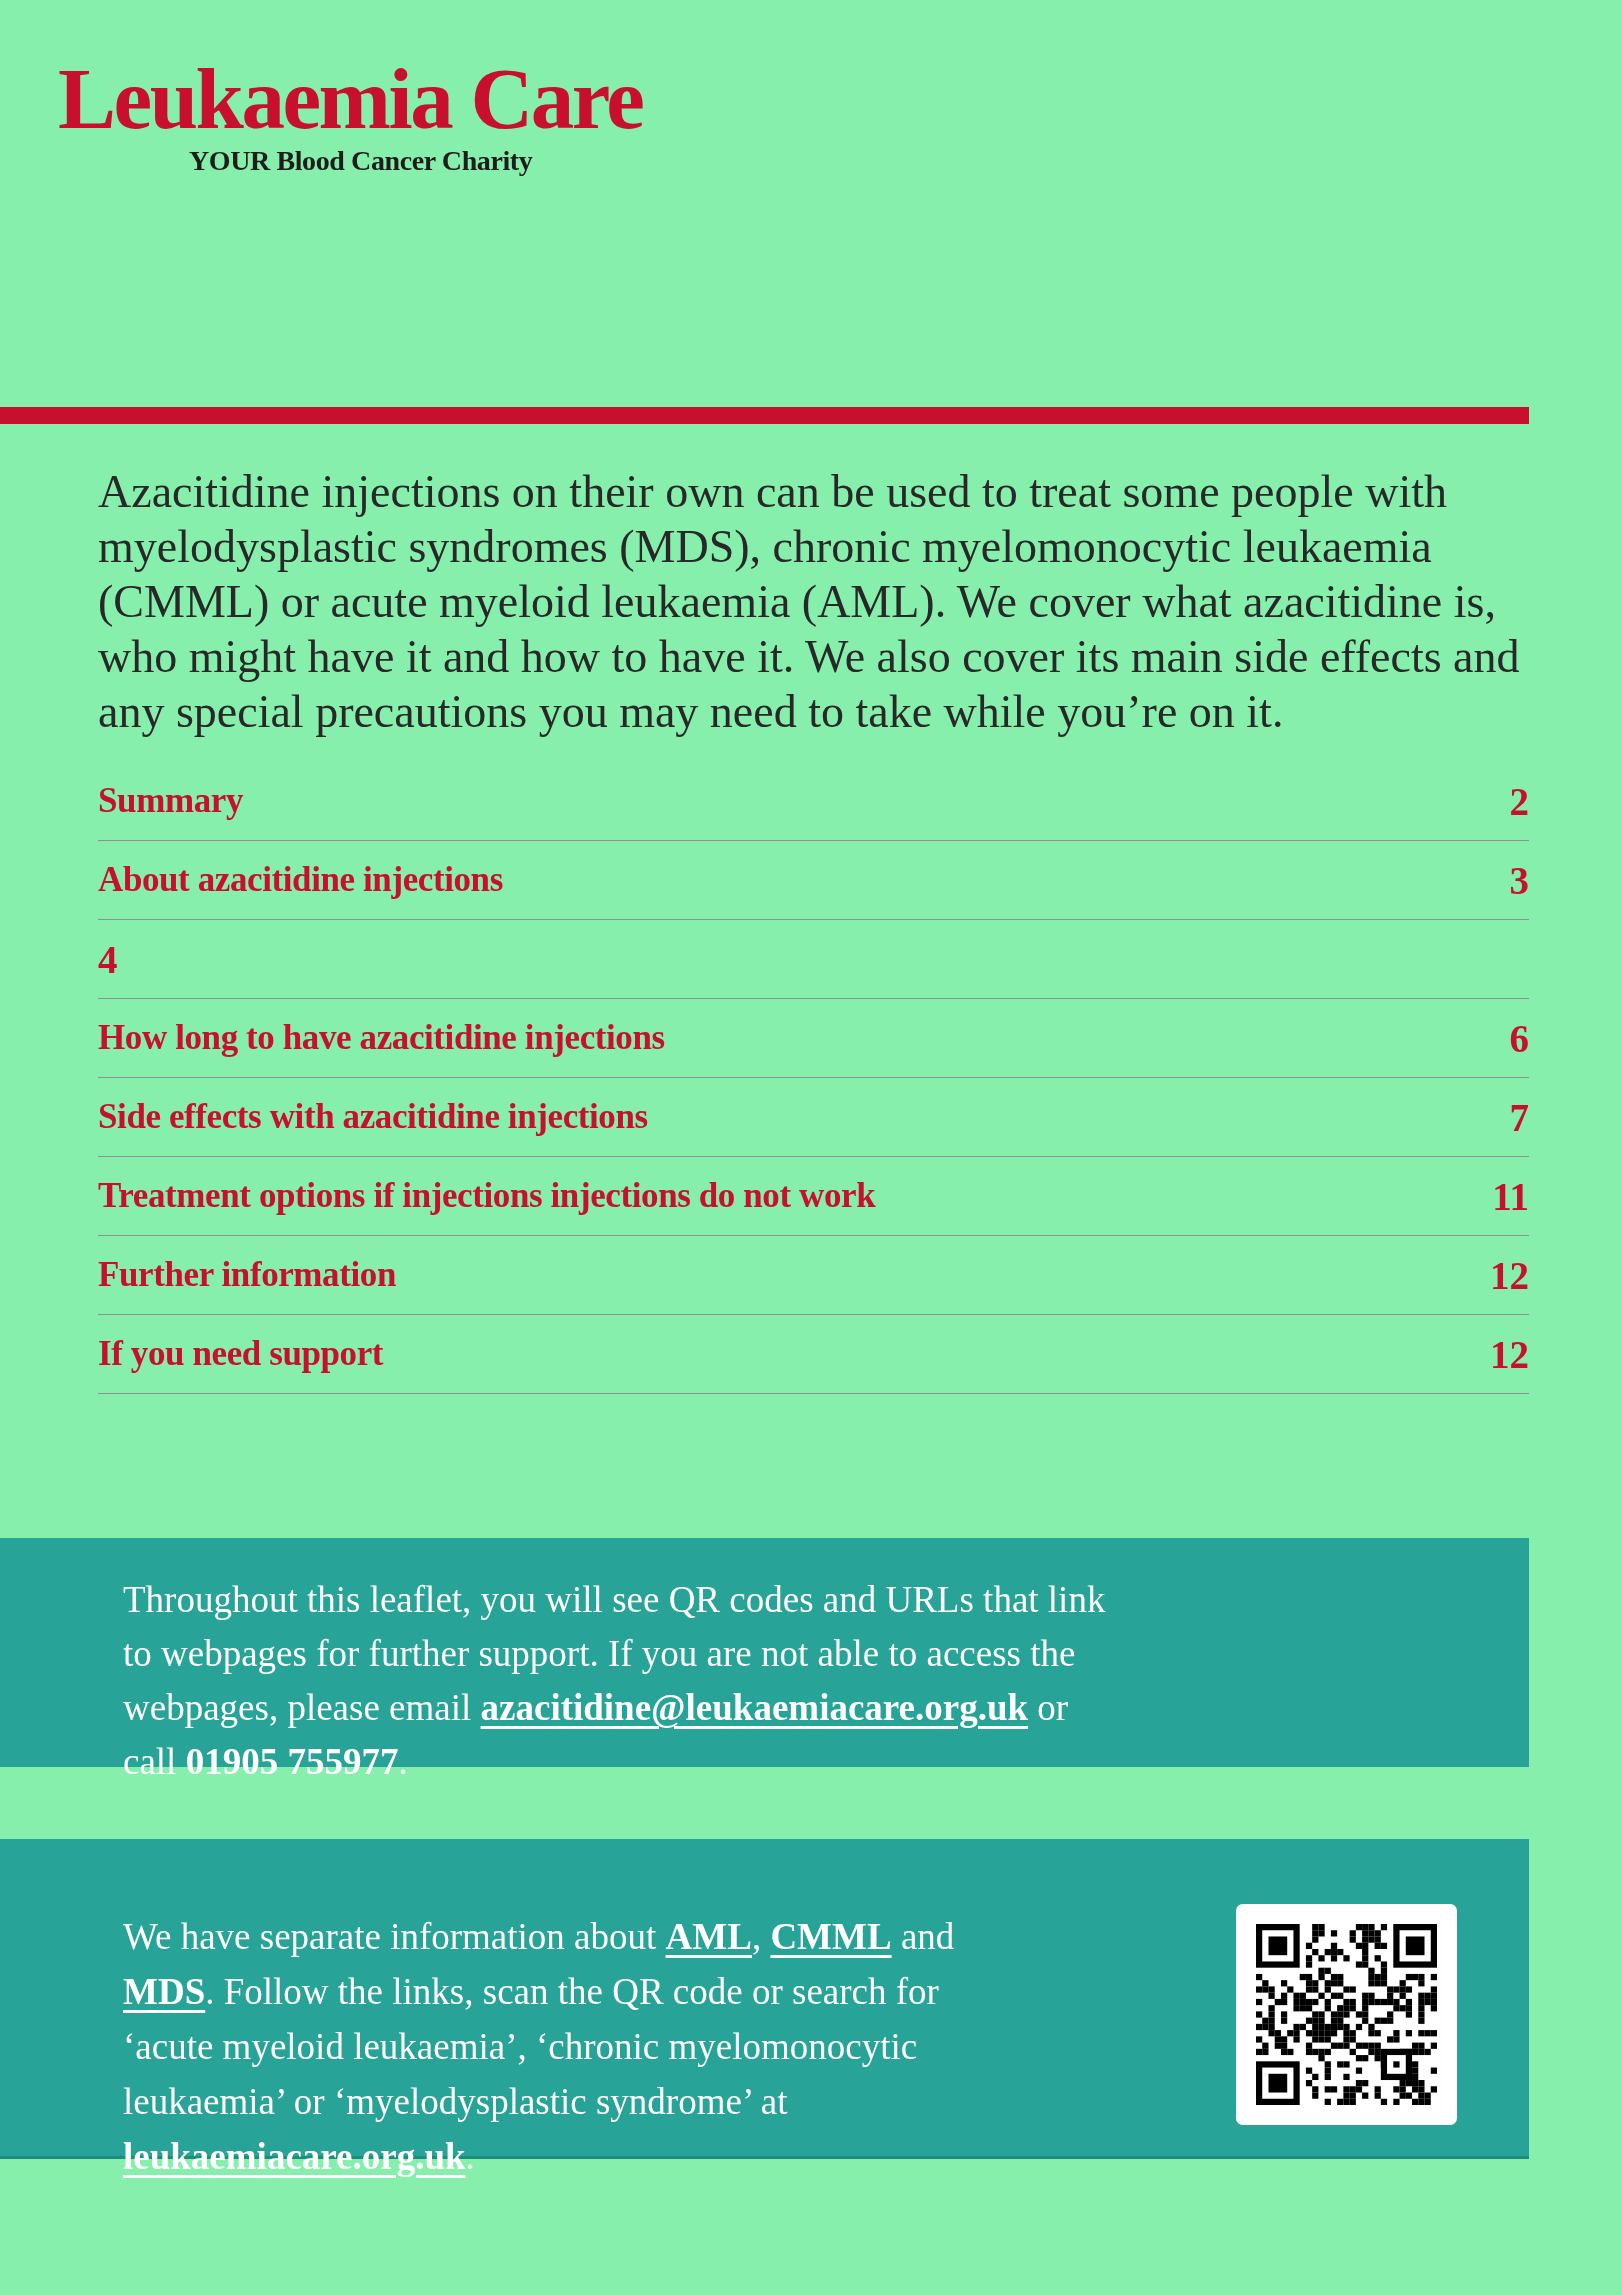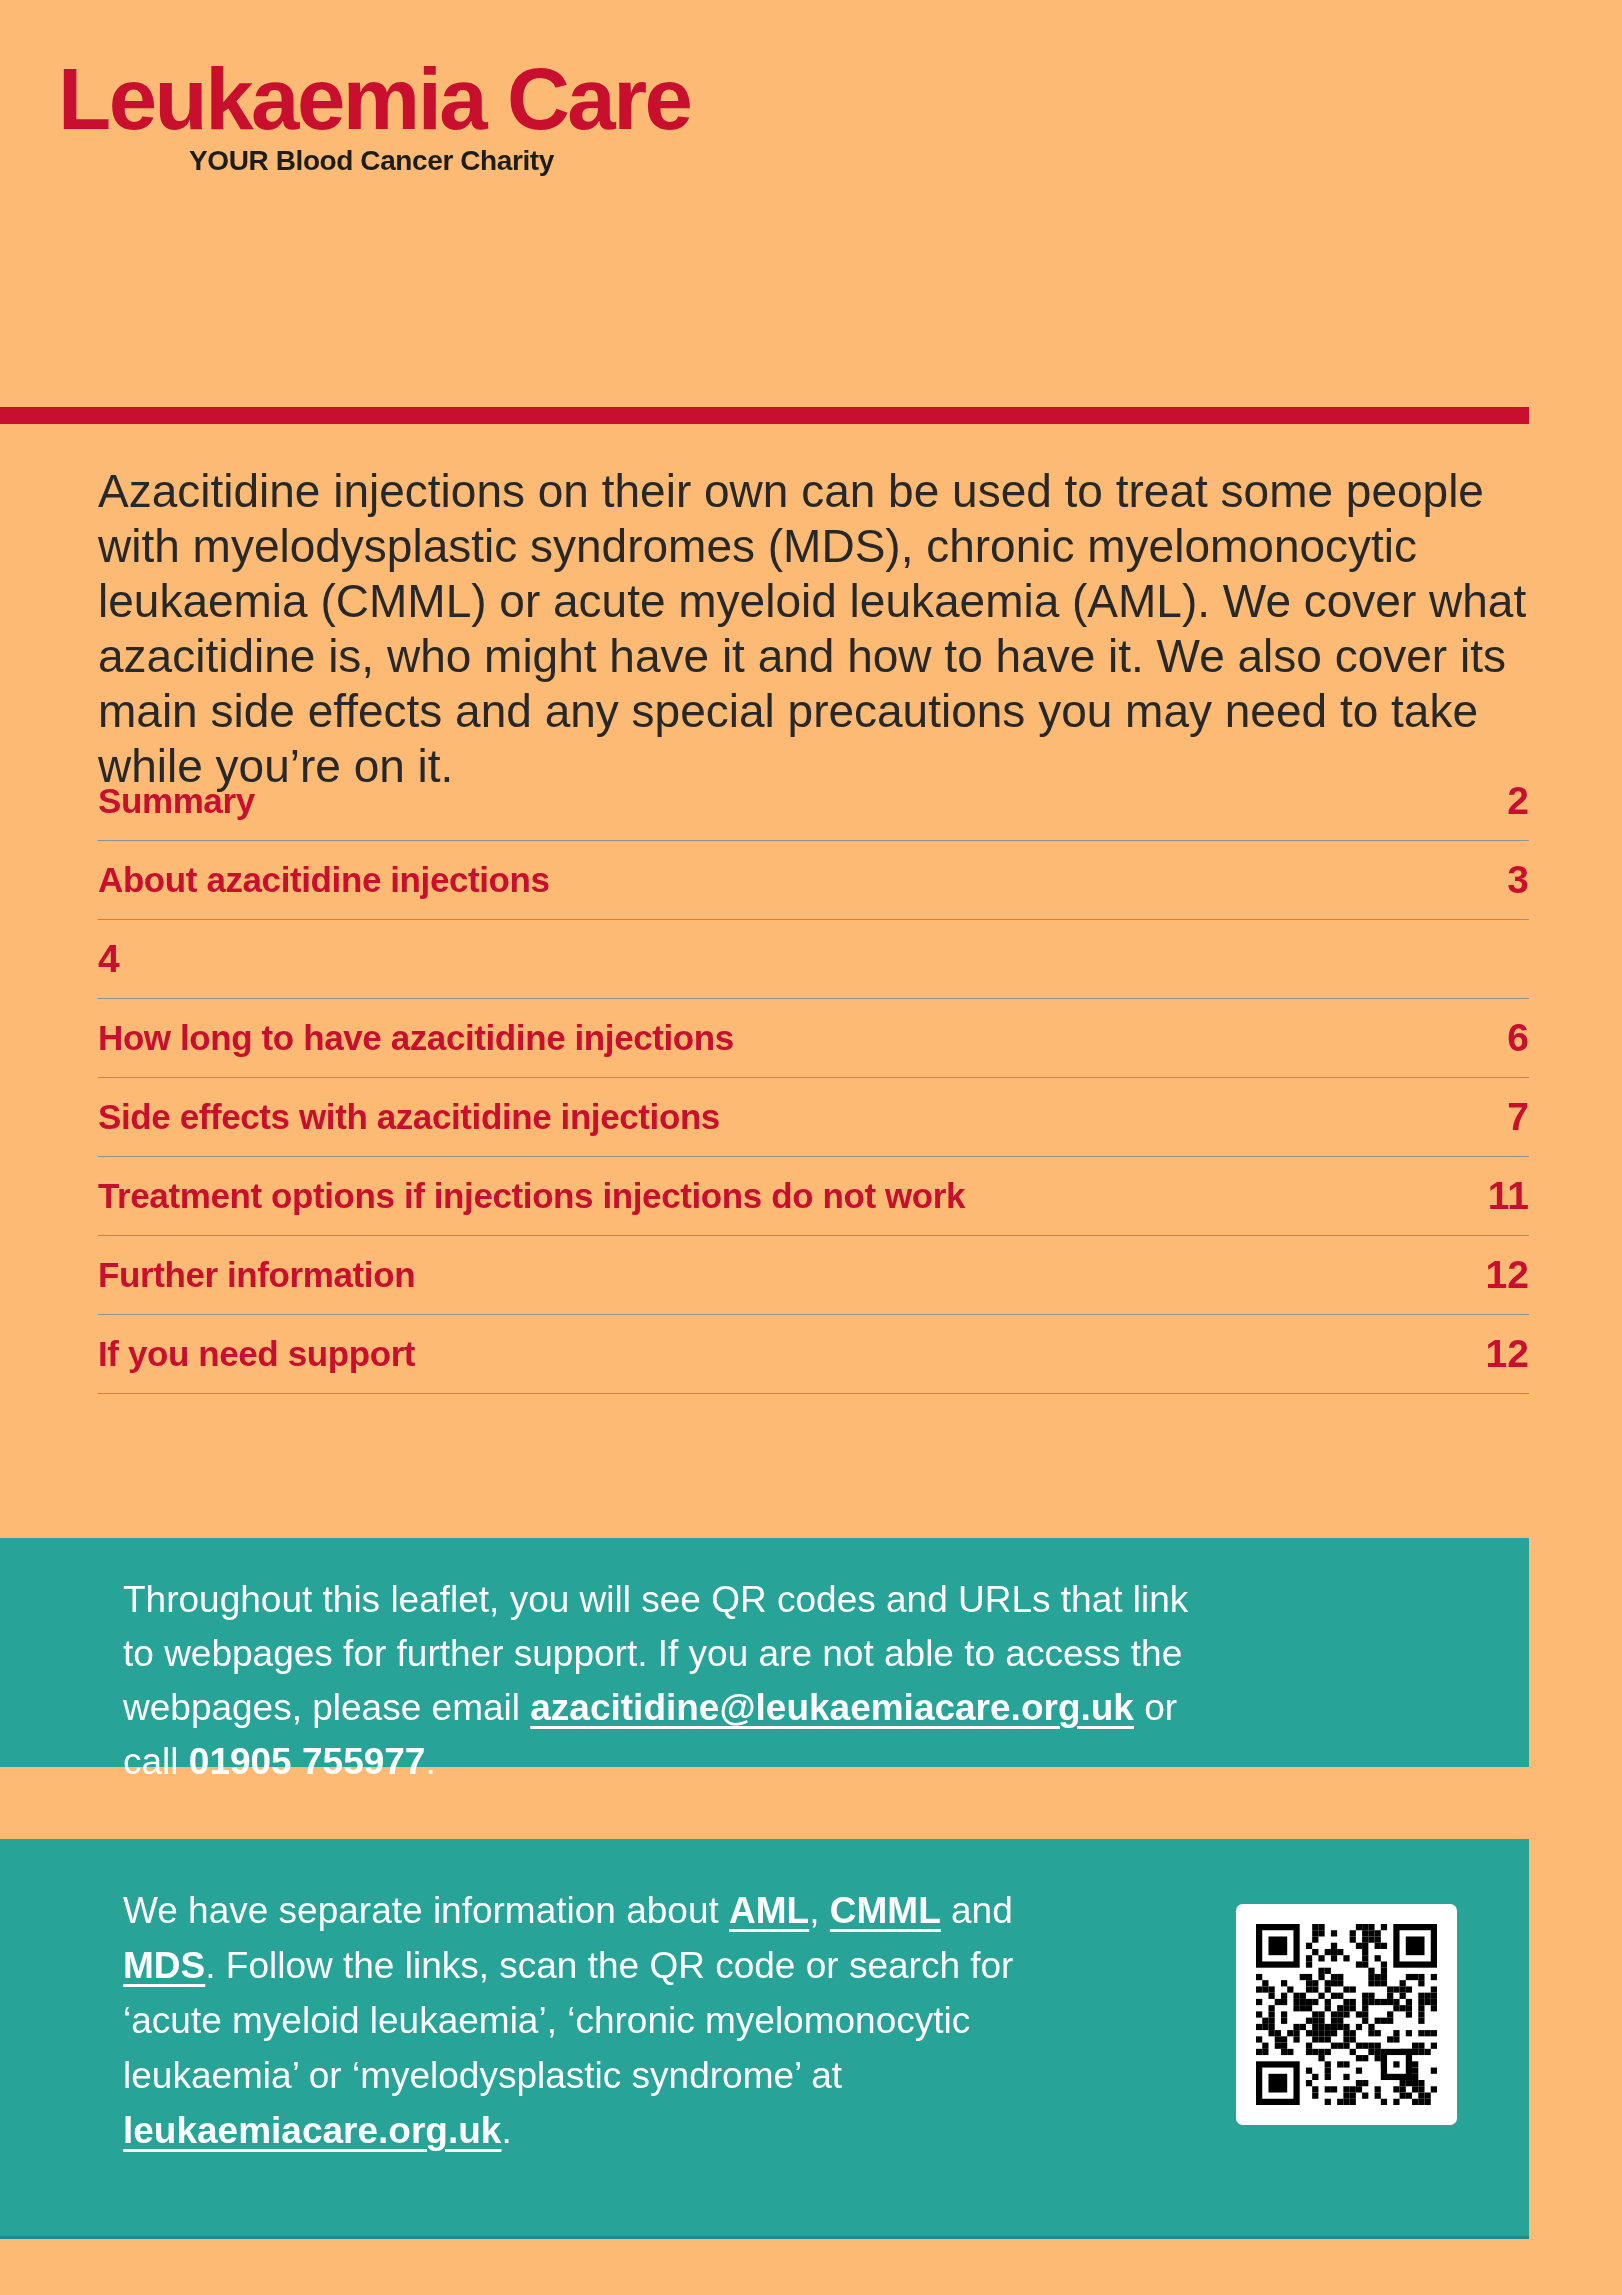--- a/index.html
+++ b/index.html
@@ -1,22 +1,22 @@
 <!DOCTYPE html>
 <html style="font-size:13.3px"><head>
 <meta charset="utf-8">
 <style>
   html,body{margin:0;padding:0;background:#ffffff;}
   .page{
     position:relative;
     width:1623px;
     height:2295px;
-    background:#fdba74;
+    background:#86efac;
     overflow:hidden;
-    font-family:Liberation Sans, sans-serif;
+    font-family:Liberation Serif, serif;
     color:#282828;
   }
   
   .logo-word{
     position:absolute; left:58px; top:55px;
     font-size:87px; font-weight:700; letter-spacing:-2.5px;
     color:#c8102e; line-height:1; white-space:nowrap;
   }
   .logo-tag{
     position:absolute; left:189px; top:147px;
@@ -53,21 +53,21 @@
   }
   .toc-page{
     font-size:39px; font-weight:700; color:#c8102e;
   }
   
   .teal{
     position:absolute; left:0; width:1529px;
     background:#27a398; color:#ffffff; box-sizing:border-box;
   }
   .box1{ top:1538px; height:229px; padding:35px 0 0 123px; }
-  .box2{ top:1839px; height:400px; padding:44px 0 0 123px;
+  .box2{ top:1839px; height:320px; padding:70px 0 0 123px;
          border-bottom:3.3px solid #1e8c85; }
   .rich{ margin:0; font-size:37px; line-height:54px; font-weight:400; }
   .box1 .rich{ width:1301px; }
   .box2 .rich{ width:1051px; line-height:55px; }
   .rich .b{ font-weight:700; }
   .rich .u{
     text-decoration:underline;
     text-underline-offset:5.8px;
     text-decoration-thickness:2.5px;
   }

